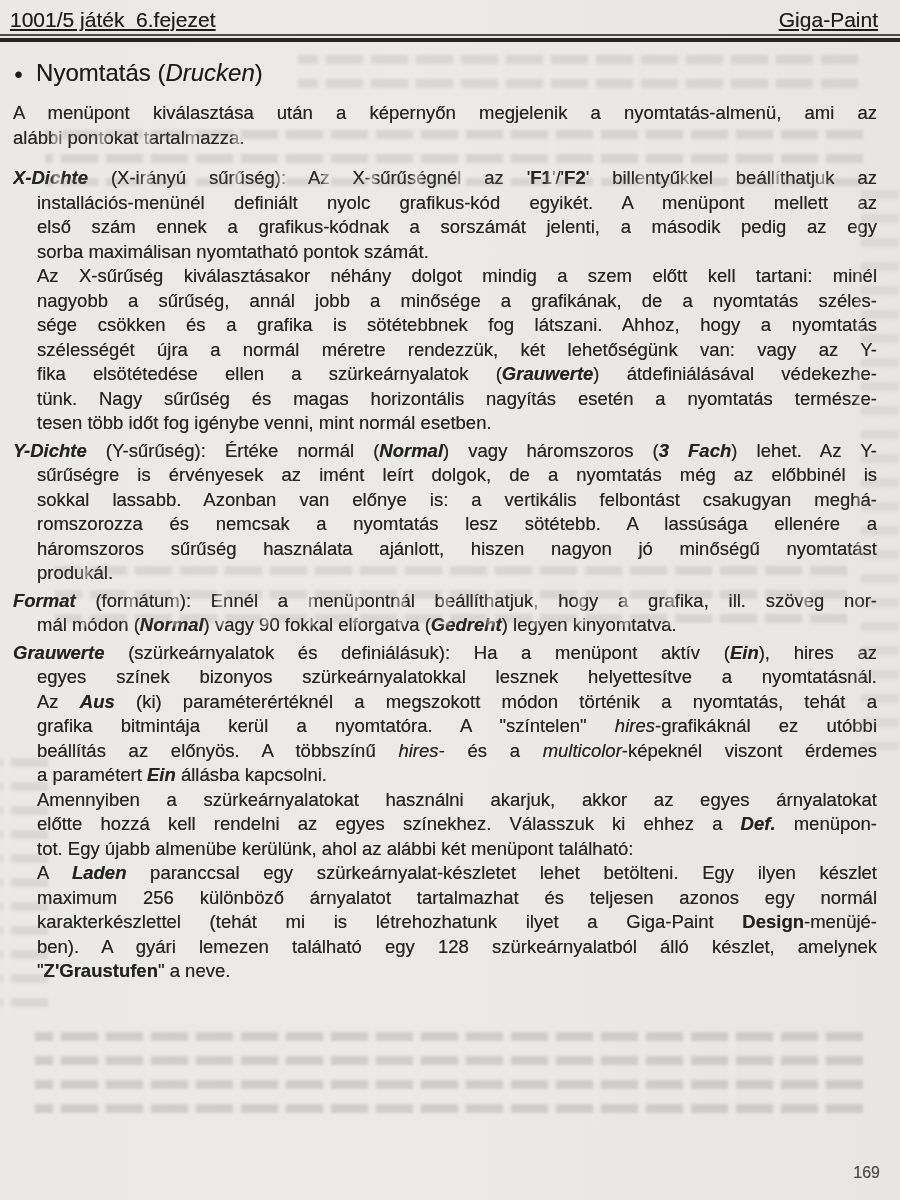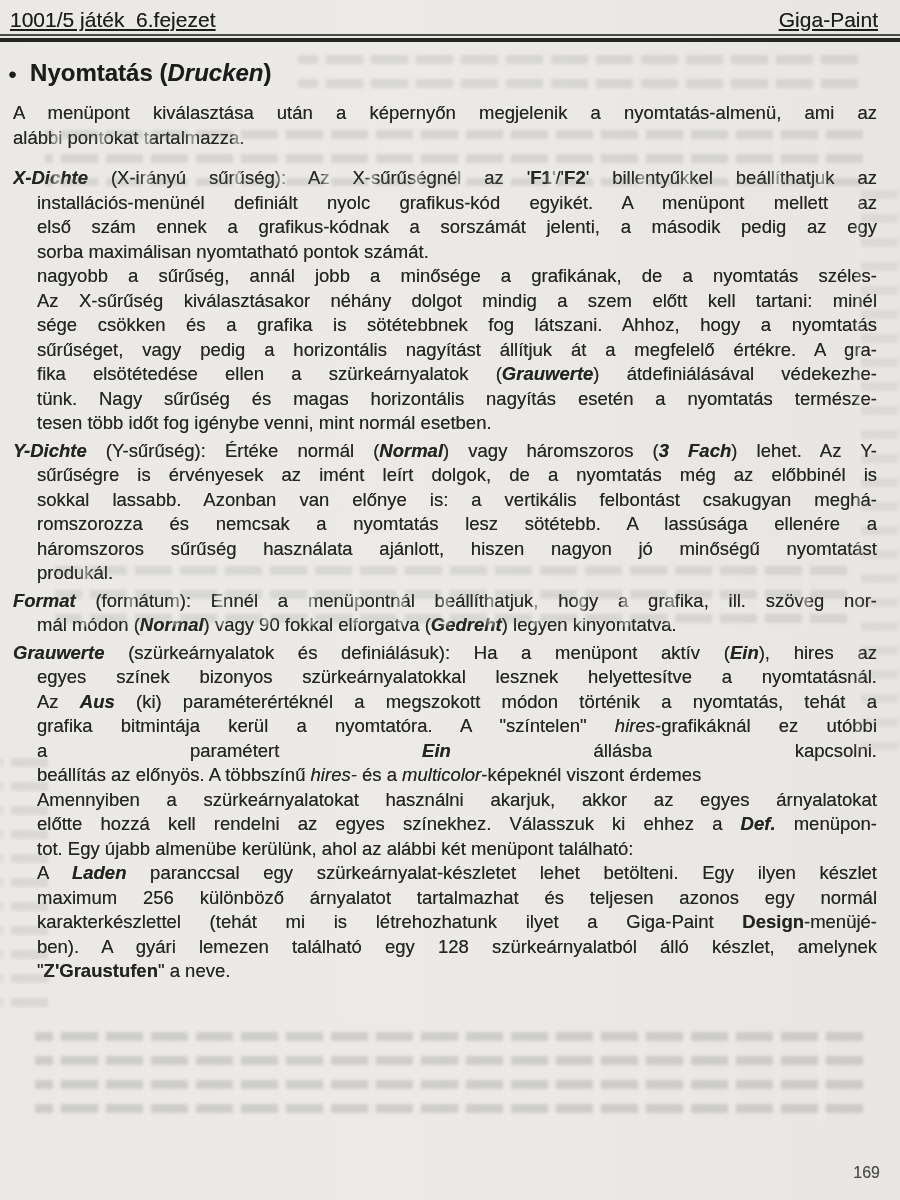--- a/index.html
+++ b/index.html
@@ -29,22 +29,22 @@
     font-size:21px;line-height:24px;color:#1d1d1d;
     text-shadow:0 0 .6px rgba(20,20,20,.55);
     text-decoration:underline;
   }
   .hdr span{white-space:pre;}
   .rule{margin:0;background:var(--rule);}
   .rule.thin{height:2px;margin-top:2px;background:#4a4a48;}
   .rule.thick{height:4px;margin-top:2px;background:#262626;}
   
   .heading{
-    margin:16px 22px 0 8px;
-    font-size:24px;line-height:30px;font-weight:bold;color:#1c1c1c;
+    margin:16px 22px 0 14px;
+    font-size:24px;line-height:30px;font-weight:normal;color:#1c1c1c;
     text-shadow:0 0 .6px rgba(20,20,20,.5);
   }
   .heading .bullet{font-size:15px;vertical-align:2px;margin-right:13px;}
   .heading .it{font-style:italic;}
   
   .bodytext{
     margin:12px 23px 0 13px;   
     font-size:18.5px;color:var(--ink);
     text-shadow:0 0 .55px rgba(25,25,25,.6);
   }
@@ -115,24 +115,24 @@
       </div>
 
     <section class="entry">
       <div class="para hang">
           <div class="line"><span class="rs-b rs-i">X-Dichte</span><span> (X-irányú sűrűség): Az X-sűrűségnél az '</span><span class="rs-b">F1</span><span>'/'</span><span class="rs-b">F2</span><span>' billentyűkkel beállíthatjuk az</span></div>
           <div class="line"><span>installációs-menünél definiált nyolc grafikus-kód egyikét. A menüpont mellett az</span></div>
           <div class="line"><span>első szám ennek a grafikus-kódnak a sorszámát jelenti, a második pedig az egy</span></div>
           <div class="line"><span>sorba maximálisan nyomtatható pontok számát.</span></div>
         </div>
       <div class="para">
+          <div class="line"><span>Az X-sűrűség kiválasztásakor néhány dolgot mindig a szem előtt kell tartani: minél</span></div>
           <div class="line"><span>nagyobb a sűrűség, annál jobb a minősége a grafikának, de a nyomtatás széles-</span></div>
-          <div class="line"><span>Az X-sűrűség kiválasztásakor néhány dolgot mindig a szem előtt kell tartani: minél</span></div>
           <div class="line"><span>sége csökken és a grafika is sötétebbnek fog látszani. Ahhoz, hogy a nyomtatás</span></div>
-          <div class="line"><span>sűrűséget, vagy pedig a horizontális nagyítást állítjuk át a megfelelő értékre. A gra-</span></div>
+          <div class="line"><span>szélességét újra a normál méretre rendezzük, két lehetőségünk van: vagy az Y-</span></div>
           <div class="line"><span>fika elsötétedése ellen a szürkeárnyalatok (</span><span class="rs-b rs-i">Grauwerte</span><span>) átdefiniálásával védekezhe-</span></div>
           <div class="line"><span>tünk. Nagy sűrűség és magas horizontális nagyítás esetén a nyomtatás természe-</span></div>
           <div class="line"><span>tesen több időt fog igénybe venni, mint normál esetben.</span></div>
         </div>
     </section>
 
     <section class="entry">
       <div class="para hang">
           <div class="line"><span class="rs-b rs-i">Y-Dichte</span><span> (Y-sűrűség): Értéke normál (</span><span class="rs-b rs-i">Normal</span><span>) vagy háromszoros (</span><span class="rs-b rs-i">3 Fach</span><span>) lehet. Az Y-</span></div>
           <div class="line"><span>sűrűségre is érvényesek az imént leírt dolgok, de a nyomtatás még az előbbinél is</span></div>
@@ -149,22 +149,22 @@
           <div class="line"><span>mál módon (</span><span class="rs-b rs-i">Normal</span><span>) vagy 90 fokkal elforgatva (</span><span class="rs-b rs-i">Gedreht</span><span>) legyen kinyomtatva.</span></div>
         </div>
     </section>
 
     <section class="entry">
       <div class="para hang">
           <div class="line"><span class="rs-b rs-i">Grauwerte</span><span> (szürkeárnyalatok és definiálásuk): Ha a menüpont aktív (</span><span class="rs-b rs-i">Ein</span><span>), hires az</span></div>
           <div class="line"><span>egyes színek bizonyos szürkeárnyalatokkal lesznek helyettesítve a nyomtatásnál.</span></div>
           <div class="line"><span>Az </span><span class="rs-b rs-i">Aus</span><span> (ki) paraméterértéknél a megszokott módon történik a nyomtatás, tehát a</span></div>
           <div class="line"><span>grafika bitmintája kerül a nyomtatóra. A "színtelen" </span><span class="rs-i">hires</span><span>-grafikáknál ez utóbbi</span></div>
+          <div class="line"><span>beállítás az előnyös. A többszínű </span><span class="rs-i">hires-</span><span> és a </span><span class="rs-i">multicolor</span><span>-képeknél viszont érdemes</span></div>
           <div class="line"><span>a paramétert </span><span class="rs-b rs-i">Ein</span><span> állásba kapcsolni.</span></div>
-          <div class="line"><span>beállítás az előnyös. A többszínű </span><span class="rs-i">hires-</span><span> és a </span><span class="rs-i">multicolor</span><span>-képeknél viszont érdemes</span></div>
         </div>
       <div class="para">
           <div class="line"><span>Amennyiben a szürkeárnyalatokat használni akarjuk, akkor az egyes árnyalatokat</span></div>
           <div class="line"><span>előtte hozzá kell rendelni az egyes színekhez. Válasszuk ki ehhez a </span><span class="rs-b rs-i">Def.</span><span> menüpon-</span></div>
           <div class="line"><span>tot. Egy újabb almenübe kerülünk, ahol az alábbi két menüpont található:</span></div>
         </div>
       <div class="para">
           <div class="line"><span>A </span><span class="rs-b rs-i">Laden</span><span> paranccsal egy szürkeárnyalat-készletet lehet betölteni. Egy ilyen készlet</span></div>
           <div class="line"><span>maximum 256 különböző árnyalatot tartalmazhat és teljesen azonos egy normál</span></div>
           <div class="line"><span>karakterkészlettel (tehát mi is létrehozhatunk ilyet a Giga-Paint </span><span class="rs-b">Design</span><span>-menüjé-</span></div>

